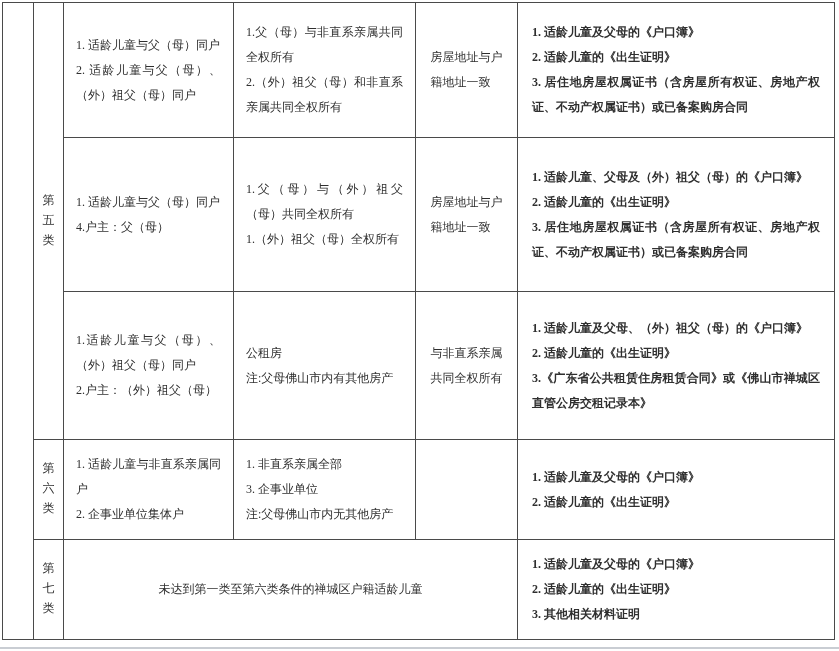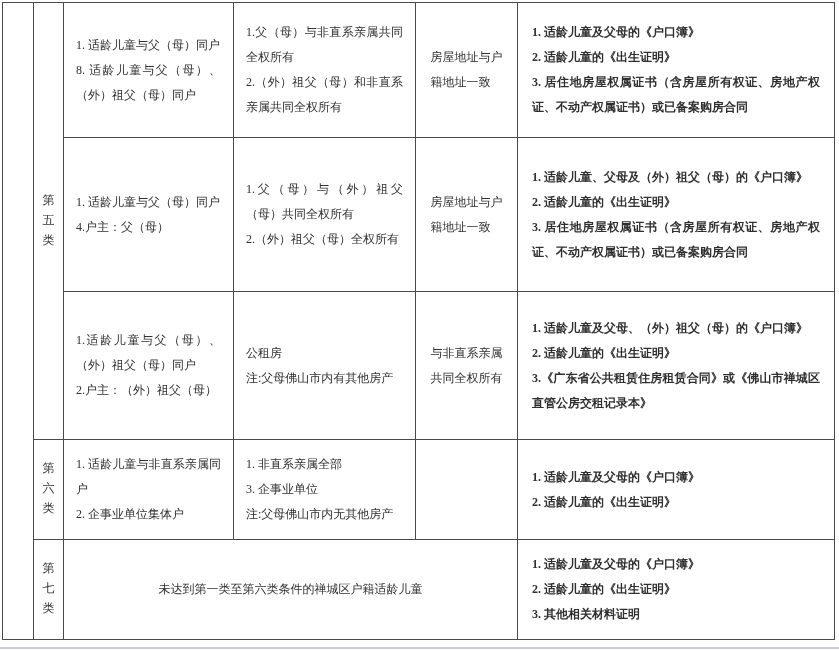--- a/index.html
+++ b/index.html
@@ -83,21 +83,21 @@
     </colgroup>
 
     <tbody>
         <tr style="height:135px">
       <td class="c-blank" rowspan="5"></td>
       <td class="c-cat" rowspan="3">
         <span class="cat-inner">第五类</span>
       </td>
       <td class="c-list">
             <div class="li">1. 适龄儿童与父（母）同户</div>
-            <div class="li">8. 适龄儿童与父（母）、（外）祖父（母）同户</div>
+            <div class="li">2. 适龄儿童与父（母）、（外）祖父（母）同户</div>
           </td>
       <td class="c-list">
             <div class="li">1.父（母）与非直系亲属共同全权所有</div>
             <div class="li">2.（外）祖父（母）和非直系亲属共同全权所有</div>
           </td>
       <td class="c-addr">
         <span class="addr-inner">房屋地址与户籍地址一致</span>
       </td>
       <td class="c-docs">
             <div class="li">1. 适龄儿童及父母的《户口簿》</div>
@@ -106,21 +106,21 @@
           </td>
     </tr>
 
     <tr style="height:154px">
       <td class="c-list">
             <div class="li">1. 适龄儿童与父（母）同户</div>
             <div class="li">4.户主：父（母）</div>
           </td>
       <td class="c-list">
             <div class="li">1.父（母）与（外）祖父（母）共同全权所有</div>
-            <div class="li">2.（外）祖父（母）全权所有</div>
+            <div class="li">1.（外）祖父（母）全权所有</div>
           </td>
       <td class="c-addr">
         <span class="addr-inner">房屋地址与户籍地址一致</span>
       </td>
       <td class="c-docs">
             <div class="li">1. 适龄儿童、父母及（外）祖父（母）的《户口簿》</div>
             <div class="li">2. 适龄儿童的《出生证明》</div>
             <div class="li">3. 居住地房屋权属证书（含房屋所有权证、房地产权证、不动产权属证书）或已备案购房合同</div>
           </td>
     </tr>

